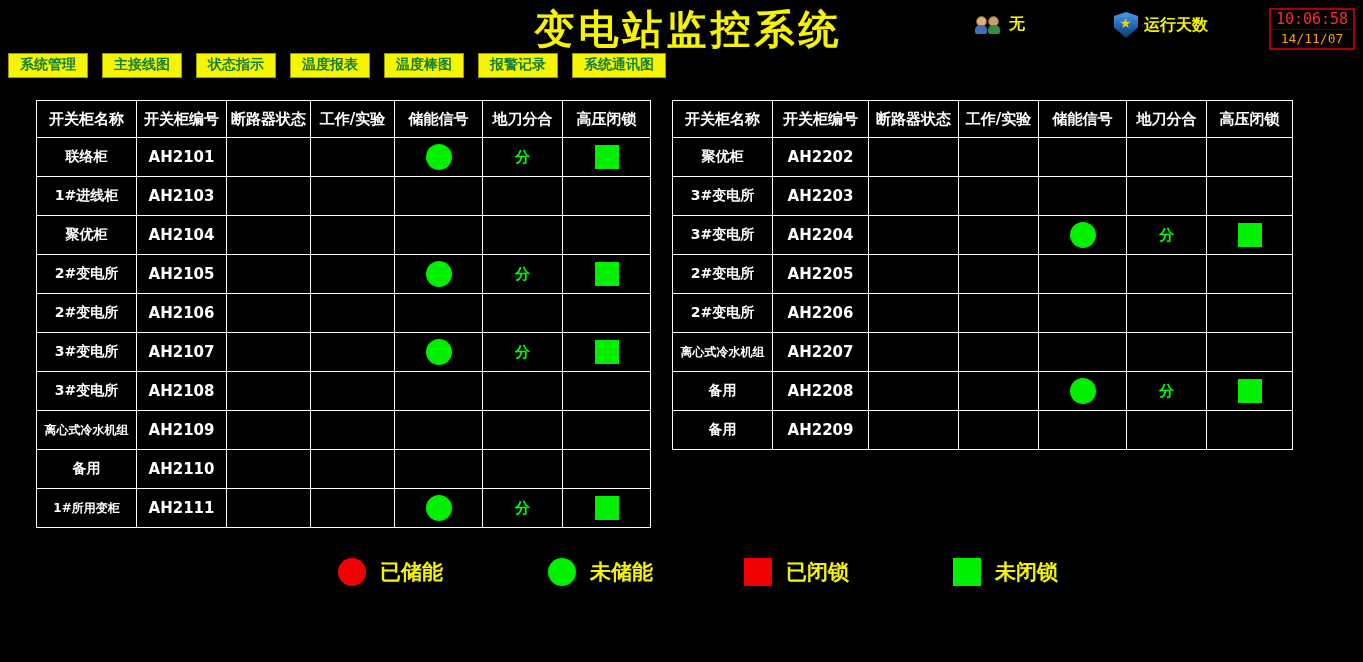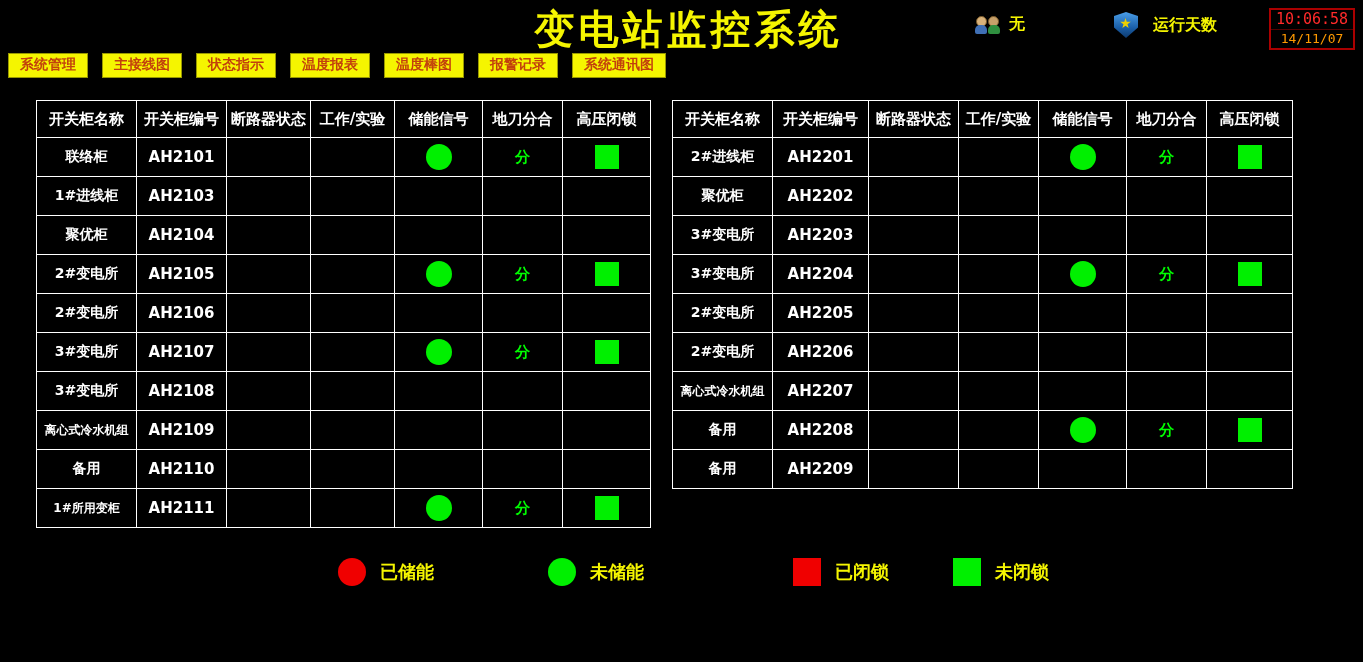--- a/index.html
+++ b/index.html
@@ -66,21 +66,21 @@
   }
   .people-icon .b1 { width: 12px; height: 9px; left: 0px; top: 10px; }
   .people-icon .b2 { width: 12px; height: 9px; left: 13px; top: 10px; background:#2f8f3f; }
 
   #runtime-block {
     position: absolute;
     left: 1114px;
     top: 12px;
     display: flex;
     align-items: center;
-    gap: 15px;
+    gap: 6px;
   }
   #runtime-block .label {
     color: #f5f500;
     font-size: 16px;
     font-weight: bold;
   }
   .shield-icon {
     width: 24px; height: 26px;
     background: linear-gradient(180deg,#4a9ee8 0%, #1b5fa8 60%, #0d3a6e 100%);
     clip-path: polygon(50% 0%, 100% 15%, 100% 60%, 50% 100%, 0% 60%, 0% 15%);
@@ -121,21 +121,21 @@
   
   #menubar {
     position: absolute;
     left: 8px;
     top: 53px;
     display: flex;
     gap: 14px;
   }
   .menu-btn {
     background: #f5f500;
-    color: #c2410c;
+    color: #15803d;
     font-size: 14px;
     font-weight: bold;
     padding: 2px 11px 3px 11px;
     border: 1px solid #999900;
     white-space: nowrap;
     cursor: pointer;
     font-family: "DejaVu Sans", sans-serif;
   }
 
   
@@ -226,29 +226,29 @@
     left: 0;
     width: 100%;
     display: flex;
     align-items: center;
   }
   .legend-item {
     display: flex;
     align-items: center;
     gap: 14px;
     color: #f5f500;
-    font-size: 18px;
+    font-size: 21px;
     font-weight: bold;
     font-family: "DejaVu Sans", sans-serif;
   }
   .legend-item .dot { width: 28px; height: 28px; }
   .legend-item .sq { width: 28px; height: 28px; }
   #li-0 { position: absolute; left: 338px; }
   #li-1 { position: absolute; left: 548px; text-align: right; }
-  #li-2 { position: absolute; left: 793px; }
+  #li-2 { position: absolute; left: 744px; }
   #li-3 { position: absolute; left: 906px; padding-left: 47px; }
 </style>
 </head>
 <body>
 
 <div id="header">
   <div id="app-title">变电站监控系统</div>
 
   <div id="user-block">
     <span class="people-icon">
@@ -415,29 +415,20 @@
             <th>开关柜名称</th>
             <th>开关柜编号</th>
             <th>断路器状态</th>
             <th>工作/实验</th>
             <th>储能信号</th>
             <th>地刀分合</th>
             <th>高压闭锁</th>
           </tr>
         </thead>
       <tbody>
-          <tr>
-            <td class="name">2#进线柜</td>
-            <td class="code">AH2201</td>
-            <td></td>
-            <td></td>
-            <td><span class="dot green"></span></td>
-            <td class="fen">分</td>
-            <td><span class="sq green"></span></td>
-          </tr>
           <tr>
             <td class="name">聚优柜</td>
             <td class="code">AH2202</td>
             <td></td>
             <td></td>
             <td></td>
             <td class="fen"></td>
             <td></td>
           </tr>
           <tr>

